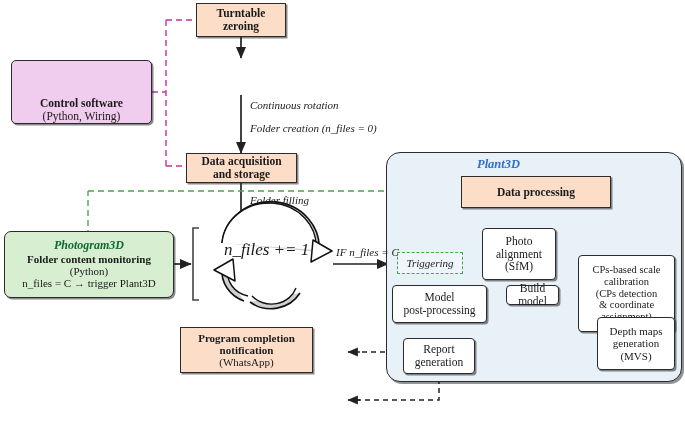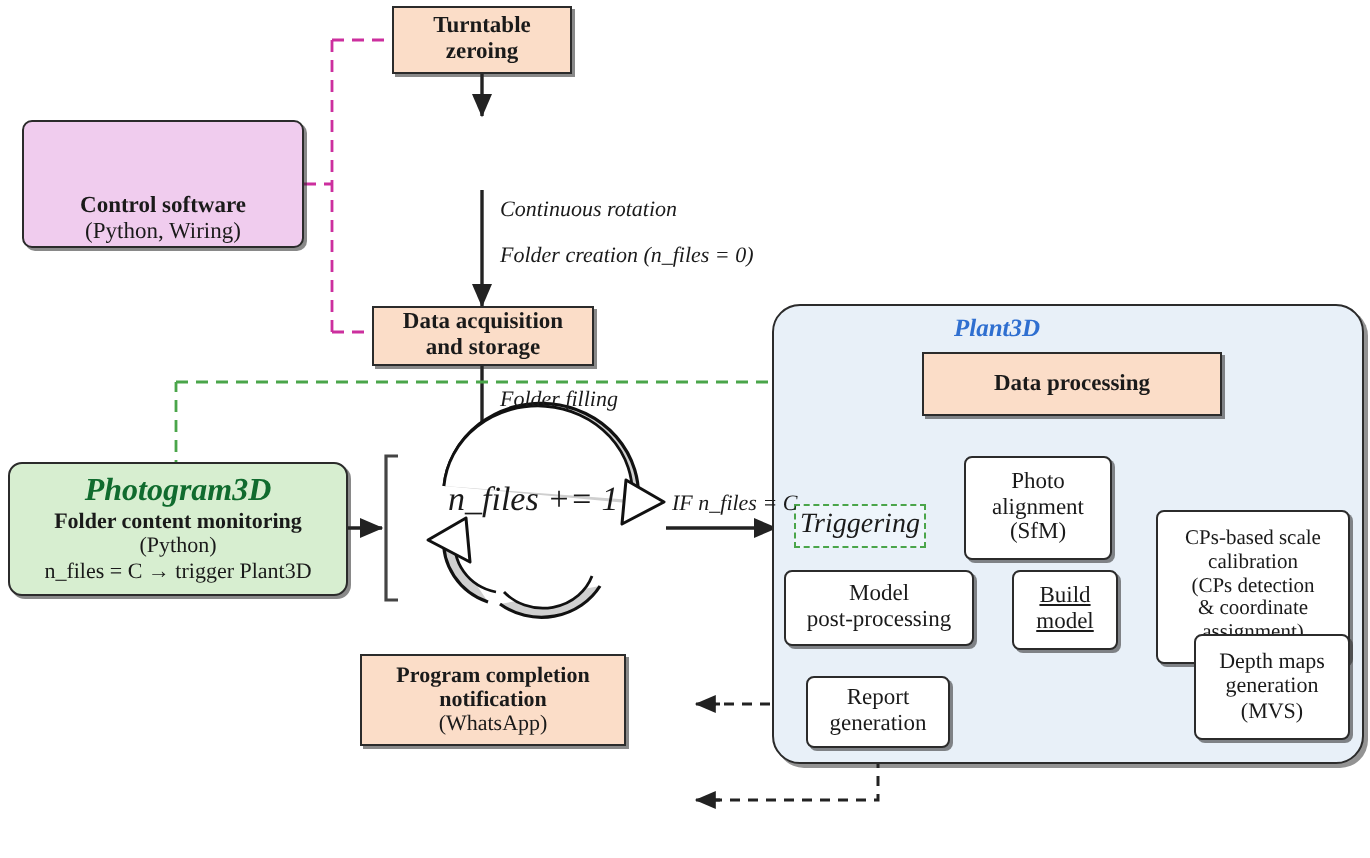--- a/index.html
+++ b/index.html
@@ -159,34 +159,34 @@
     <div class="b">Control software</div>
     <div class="n">(Python, Wiring)</div>
   </div>
 
   <div class="box peach" style="left:186px;top:153px;width:111px;height:30px;font-size:11.5px;">
     <div class="b">Data acquisition</div>
     <div class="b">and storage</div>
   </div>
 
   <div class="box green" style="left:4px;top:231px;width:170px;height:67px;font-size:11px;">
-    <div class="p3d-name" style="font-size:16px;">Photogram3D</div>
+    <div class="p3d-name" style="font-size:12px;">Photogram3D</div>
     <div class="b">Folder content monitoring</div>
     <div class="n">(Python)</div>
     <div class="n">n_files = C → trigger Plant3D</div>
   </div>
 
   <div class="panel" style="left:386px;top:152px;width:296px;height:230px;"></div>
   <div class="panel-title" style="left:477px;top:157px;">Plant3D</div>
 
   <div class="box peach" style="left:461px;top:176px;width:150px;height:32px;font-size:11.5px;">
     <div class="b">Data processing</div>
   </div>
 
-  <div class="trig" style="left:397px;top:252px;width:66px;height:22px;font-size:14px;">
+  <div class="trig" style="left:397px;top:252px;width:66px;height:22px;font-size:11px;">
     <span>Triggering</span>
   </div>
 
   <div class="box white" style="left:482px;top:228px;width:74px;height:52px;font-size:11.5px;">
     <div class="n">Photo</div>
     <div class="n">alignment</div>
     <div class="n">(SfM)</div>
   </div>
 
   <div class="box white" style="left:578px;top:223px;width:97px;height:77px;font-size:10.5px;margin-top:32px;">
@@ -196,21 +196,21 @@
     <div class="n">&amp; coordinate</div>
     <div class="n">assignment)</div>
   </div>
 
   <div class="box white" style="left:597px;top:317px;width:78px;height:53px;font-size:11px;">
     <div class="n">Depth maps</div>
     <div class="n">generation</div>
     <div class="n">(MVS)</div>
   </div>
 
-  <div class="box white" style="left:506px;top:285px;width:53px;height:40px;font-size:11.5px;text-decoration:underline;">
+  <div class="box white" style="left:506px;top:285px;width:53px;height:20px;font-size:11.5px;">
     <div class="n">Build</div>
     <div class="n">model</div>
   </div>
 
   <div class="box white" style="left:392px;top:285px;width:95px;height:38px;font-size:11.5px;">
     <div class="n">Model</div>
     <div class="n">post-processing</div>
   </div>
 
   <div class="box white" style="left:403px;top:338px;width:72px;height:36px;font-size:11.5px;">

